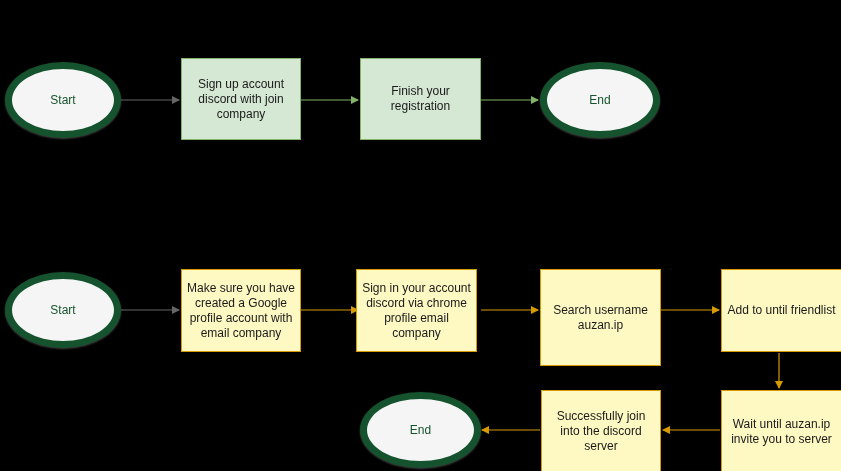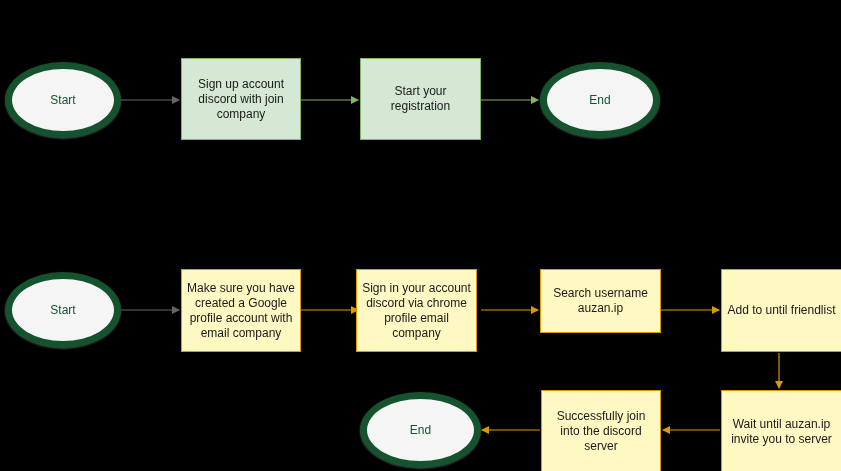--- a/index.html
+++ b/index.html
@@ -91,40 +91,40 @@
 
   <div class="node terminator" style="left:5px; top:62px; width:116px; height:76px;">
     <span class="node-text">Start</span>
   </div>
 
   <div class="node process-green" style="left:181px; top:58px; width:120px; height:82px;">
     <span class="node-text">Sign up account discord with join company</span>
   </div>
 
   <div class="node process-green" style="left:360px; top:58px; width:121px; height:82px;">
-    <span class="node-text">Start your registration</span>
+    <span class="node-text">Finish your registration</span>
   </div>
 
   <div class="node terminator" style="left:540px; top:62px; width:120px; height:76px;">
     <span class="node-text">End</span>
   </div>
 
   <div class="node terminator" style="left:5px; top:272px; width:116px; height:76px;">
     <span class="node-text">Start</span>
   </div>
 
   <div class="node process-orange" style="left:181px; top:269px; width:120px; height:83px;">
     <span class="node-text">Make sure you have created a Google profile account with email company</span>
   </div>
 
   <div class="node process-orange" style="left:356px; top:269px; width:121px; height:83px;">
     <span class="node-text">Sign in your account discord via chrome profile email company</span>
   </div>
 
-  <div class="node process-orange" style="left:540px; top:269px; width:121px; height:64px;">
+  <div class="node process-orange" style="left:540px; top:269px; width:121px; height:97px;">
     <span class="node-text">Search username auzan.ip</span>
   </div>
 
   <div class="node process-orange" style="left:721px; top:269px; width:121px; height:83px;">
     <span class="node-text">Add to until friendlist</span>
   </div>
 
   <div class="node process-orange" style="left:721px; top:390px; width:121px; height:83px;">
     <span class="node-text">Wait until auzan.ip invite you to server</span>
   </div>

